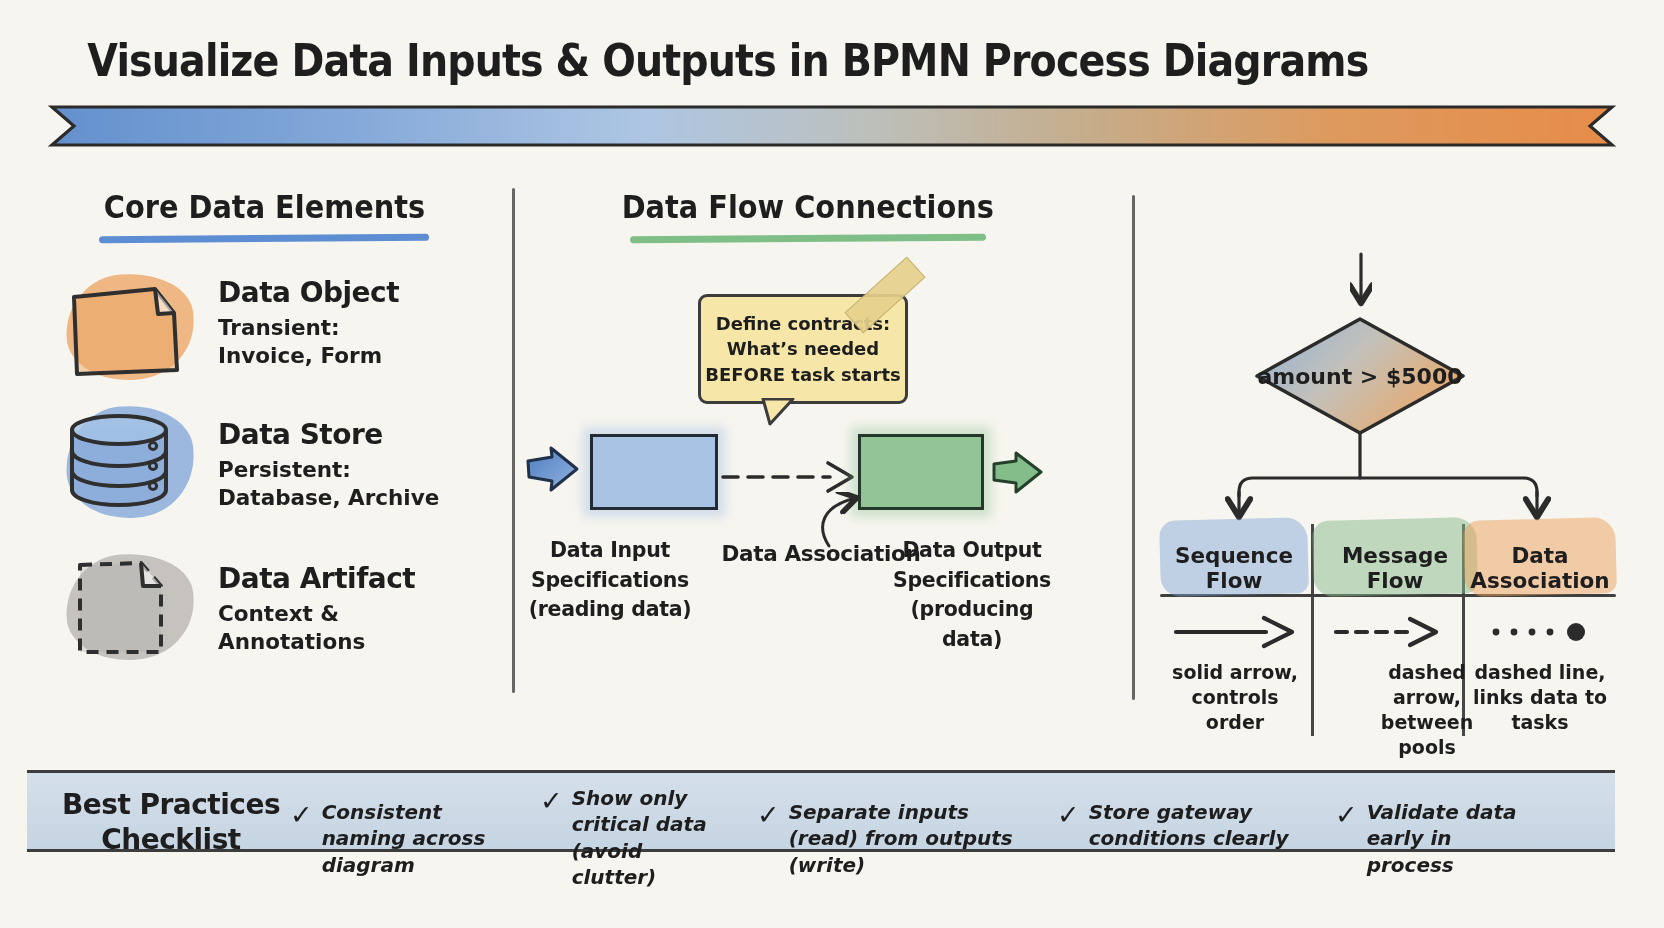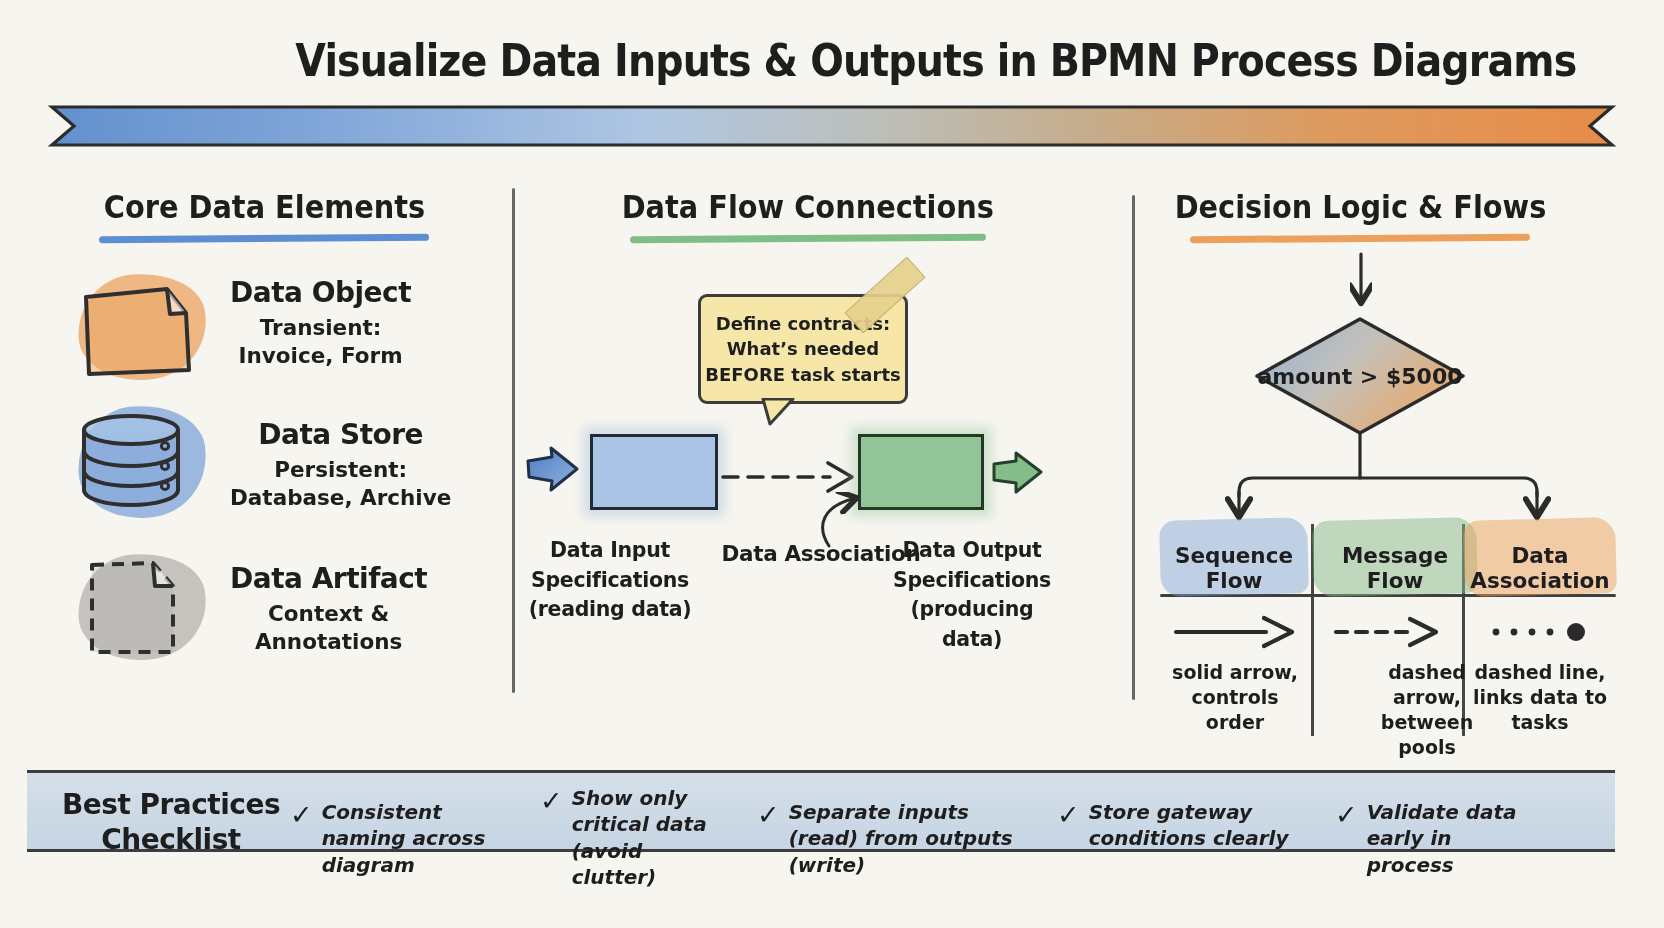--- a/index.html
+++ b/index.html
@@ -4,32 +4,32 @@
 <style>
   * { margin:0; padding:0; box-sizing:border-box; }
   html,body { background:#eceae5; }
   #canvas {
     position:relative; width:1664px; height:928px; margin:0 auto;
     background:#f7f5ef; overflow:hidden;
     font-family:"DejaVu Sans", sans-serif; color:#1e1e1e;
   }
   
   .main-title {
-    position:absolute; top:34px; left:0; right:0; text-align:right;
-    font-size:45px; font-weight:bold; letter-spacing:-1px; white-space:nowrap;margin-left:12px;
+    position:absolute; top:34px; left:0; right:0; text-align:left;
+    font-size:45px; font-weight:bold; letter-spacing:-1px; white-space:nowrap;
   }
   .main-title span { display:inline-block; transform:scaleX(.88); transform-origin:center; }
   .ribbon-wrap { position:absolute; left:48px; top:102px; }
   
   .v-divider { position:absolute; width:2.5px; background:#4c4c4c; opacity:.85; border-radius:2px; }
   .col-heading { position:absolute; text-align:center; font-size:32px; font-weight:bold; white-space:nowrap; }
   .col-heading .htxt { display:inline-block; transform:scaleX(.9); transform-origin:center; }
   .h-underline { height:7px; border-radius:6px; margin:9px auto 0; transform:rotate(-.4deg); }
   
-  .core-item { position:absolute; display:flex; left:66px; width:420px;text-align:center; }
+  .core-item { position:absolute; display:flex; left:54px; width:420px; }
   .core-icon { position:relative; width:152px; height:110px; flex:none; }
   .blob { position:absolute; inset:2px 12px; border-radius:46% 54% 48% 52% / 58% 42% 56% 44%; transform:rotate(-4deg); }
   .core-icon svg { position:absolute; inset:0; }
   .core-text { margin-left:12px; }
   .core-title { font-size:28px; font-weight:bold; margin-bottom:5px; letter-spacing:-.5px; }
   .core-sub { font-size:21.5px; font-weight:600; line-height:1.3; }
   
   .bubble {
     position:absolute; left:698px; top:294px; width:210px; height:110px;
     background:#f6e7a9; border:3px solid #3c3c3c; border-radius:9px;
@@ -214,24 +214,20 @@
   </div>
   <div class="flow-label" style="left:701px; top:538px; width:240px; font-size:21.5px;">
     <span>Data Association</span>
   </div>
   <div class="flow-label" style="left:882px; top:536px; width:180px;">
     <span>Data Output</span>
     <span>Specifications</span>
     <span>(producing data)</span>
   </div>
 
-  <div class="col-heading" style="left:1120px; top:188px; width:480px;">
-    <span class="htxt">Decision Logic &amp; Flows</span>
-    <div class="h-underline" style="width:340px; background:#eca05b;"></div>
-  </div>
 
   <svg style="position:absolute; left:1350px; top:252px;" width="22" height="62" viewBox="0 0 22 62">
     <line x1="11" y1="2" x2="11" y2="50" stroke="#2b2b2b" stroke-width="3.2" stroke-linecap="round" marker-end="url(#chev)"></line>
   </svg>
 
   <svg style="position:absolute; left:1254px; top:316px;" width="212" height="120" viewBox="0 0 212 120">
     <polygon points="106,3 209,60 106,117 3,60" fill="url(#gDia)" stroke="#2b2b2b" stroke-width="3.5" stroke-linejoin="round"></polygon>
   </svg>
   <div class="gateway-label">amount &gt; $5000</div>
 

